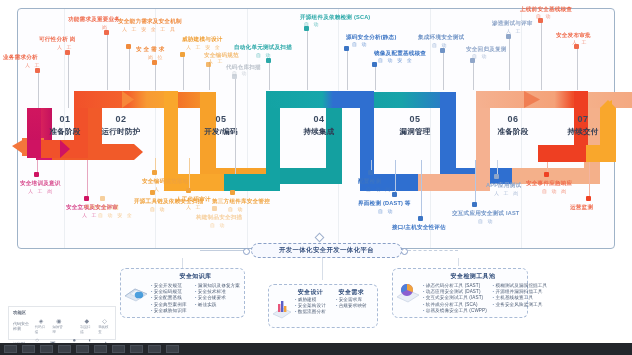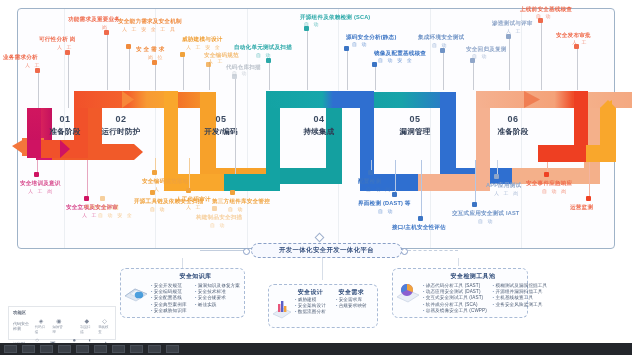--- a/index.html
+++ b/index.html
@@ -300,20 +300,24 @@
     <div class="num">04</div>
     <div class="nm">持续集成</div>
   </div>
   <div class="phase" style="left:378px;top:114px">
     <div class="num">05</div>
     <div class="nm">漏洞管理</div>
   </div>
   <div class="phase" style="left:476px;top:114px">
     <div class="num">06</div>
     <div class="nm">准备阶段</div>
+  </div>
+  <div class="phase" style="left:546px;top:114px">
+    <div class="num">07</div>
+    <div class="nm">持续交付</div>
   </div>
 
   <div class="pin" style="left:35px;top:68px">
     <div class="stem" style="height:40px"></div>
     <div class="dot" style="background:#ef6a4b"></div>
     <div class="lbl" style="left:-32px;top:-14px;color:#ef6a4b">业务需求分析</div>
     <div class="sub" style="left:-10px;top:-6px;color:#ef6a4b">人 工</div>
   </div>
 
   <div class="pin" style="left:65px;top:50px">

